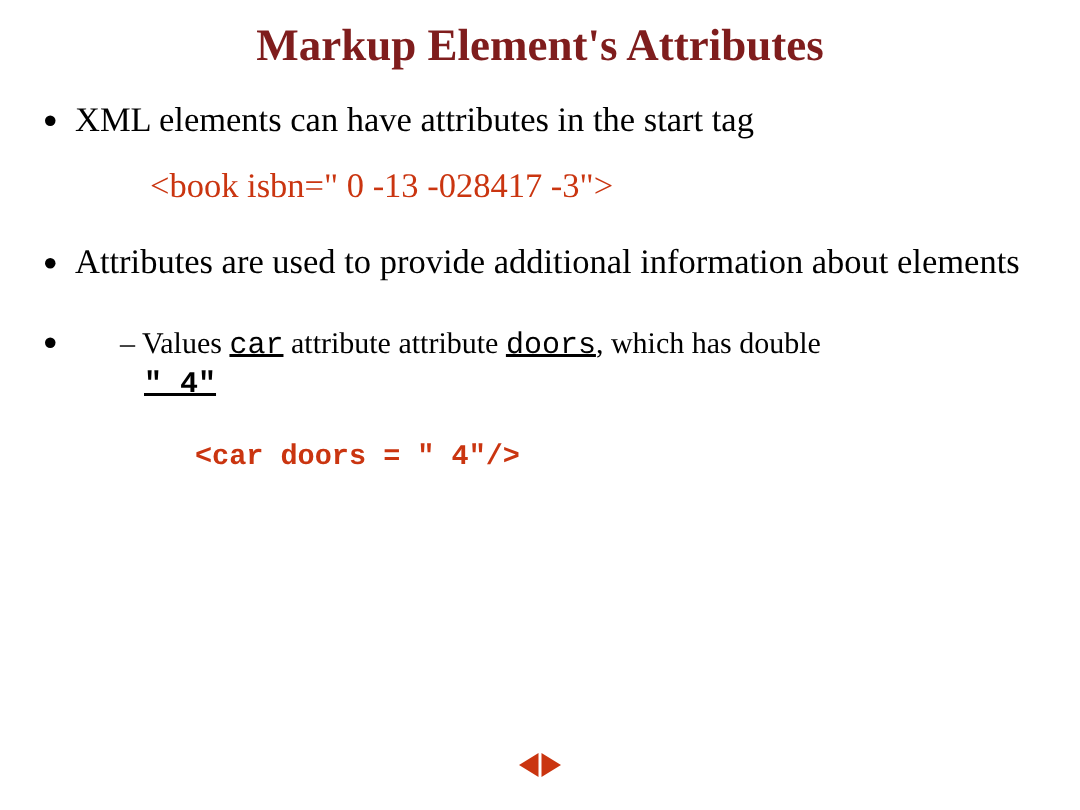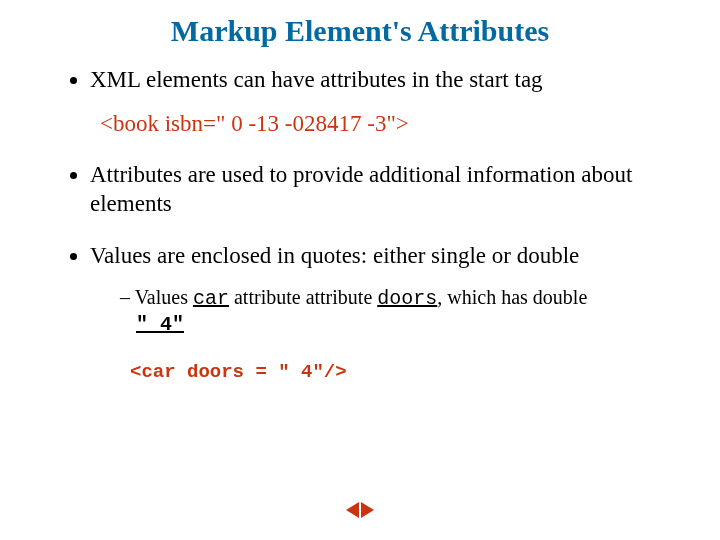--- a/index.html
+++ b/index.html
@@ -11,31 +11,31 @@
     font-family: "Times New Roman", Times, serif;
     color: #000000;
   }
   .slide {
     width: 720px;
     height: 540px;
     position: relative;
     box-sizing: border-box;
   }
   .title {
-    color: #0369a1;
+    color: #7f1d1d;
     font-weight: bold;
     font-size: 30px;
     text-align: center;
     padding-top: 14px;
     padding-bottom: 18px;
   }
   ul.outer {
     list-style: disc;
     margin: 0;
-    padding-left: 90px;
+    padding-left: 50px;
     padding-right: 40px;
     font-size: 23px;
     line-height: 1.25;
   }
   ul.outer > li {
     margin-bottom: 24px;
   }
   .code-line {
     color: #ca3510;
     font-size: 23px;
@@ -95,21 +95,20 @@
 
   <ul class="outer">
     <li>XML elements can have attributes in the start tag</li>
   </ul>
 
   <div class="code-line">&lt;book isbn=" 0 -13 -028417 -3"&gt;</div>
 
   <ul class="outer">
     <li>Attributes are used to provide additional information about elements</li>
     <li>
-      <span>Values are enclosed in quotes: either single or double</span>
       <ul class="inner">
         <li>
           <span>Values </span><span class="mono">car</span><span> attribute attribute </span><span class="mono">doors</span><span>, which has double </span><br><span class="mono" style="font-weight:bold">" 4"</span>
         </li>
       </ul>
     </li>
   </ul>
 
   <div class="inner-code">&lt;car doors = " 4"/&gt;</div>
 

